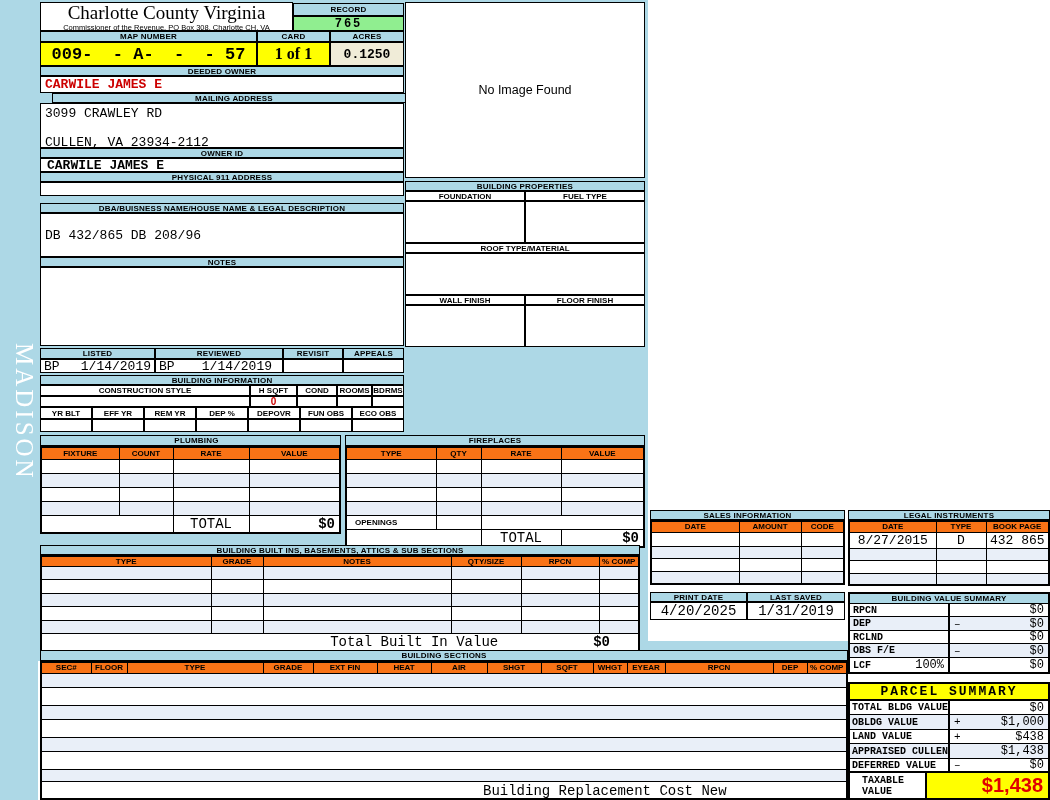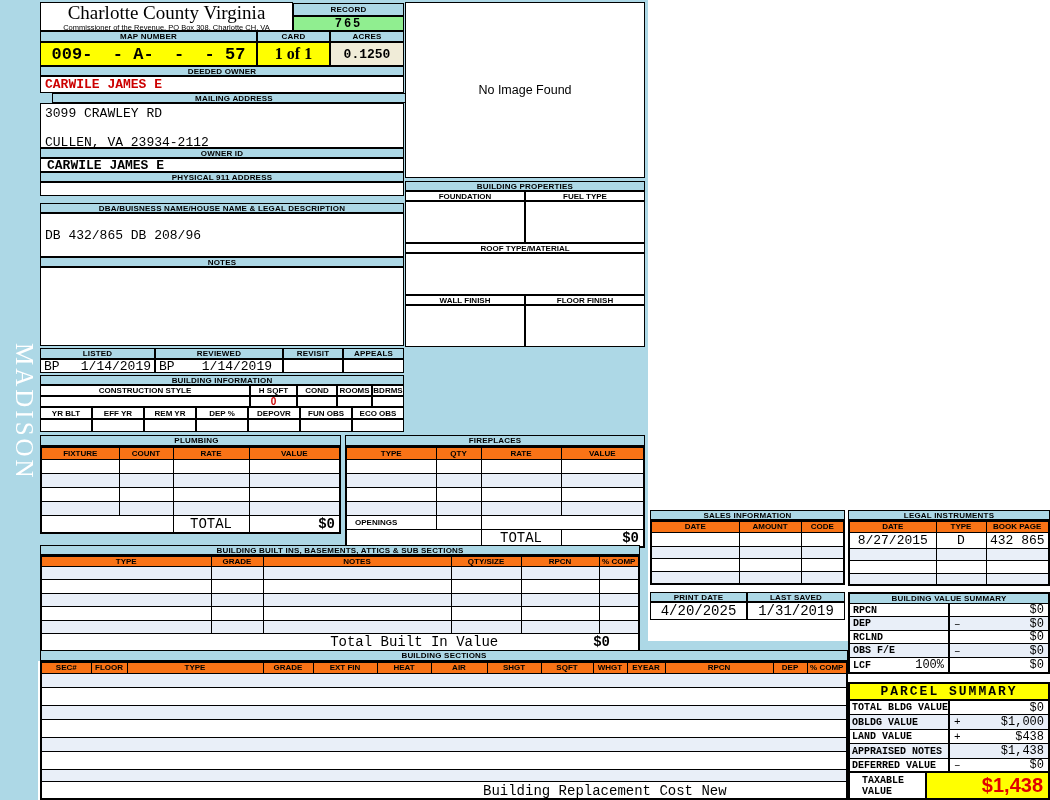--- a/index.html
+++ b/index.html
@@ -524,21 +524,21 @@
     </span>
   </div>
   <div class="flexrow" style="height:14px;border-bottom:1px solid #000;">
     <span class="mono" style="width:98px;font-size:10px;font-weight:bold;padding-left:2px;">LAND VALUE</span>
     <span class="flexrow" style="flex:1;height:100%;border-left:2px solid #000;justify-content:space-between;padding:0 4px;">
       <span class="mono" style="font-size:11px;">+</span>
       <span class="mono" style="font-size:12px;">$438</span>
     </span>
   </div>
   <div class="flexrow" style="height:15px;border-bottom:1px solid #000;background:#E9EFF8;">
-    <span class="mono" style="width:98px;font-size:10px;font-weight:bold;padding-left:2px;">APPRAISED NOTES</span>
+    <span class="mono" style="width:98px;font-size:10px;font-weight:bold;padding-left:2px;">APPRAISED CULLEN</span>
     <span class="flexrow" style="flex:1;height:100%;border-left:2px solid #000;justify-content:space-between;padding:0 4px;">
       <span class="mono" style="font-size:11px;"></span>
       <span class="mono" style="font-size:12px;">$1,438</span>
     </span>
   </div>
   <div class="flexrow" style="height:14px;border-bottom:2px solid #000;">
     <span class="mono" style="width:98px;font-size:10px;font-weight:bold;padding-left:2px;">DEFERRED VALUE</span>
     <span class="flexrow" style="flex:1;height:100%;border-left:2px solid #000;justify-content:space-between;padding:0 4px;">
       <span class="mono" style="font-size:11px;">–</span>
       <span class="mono" style="font-size:12px;">$0</span>

